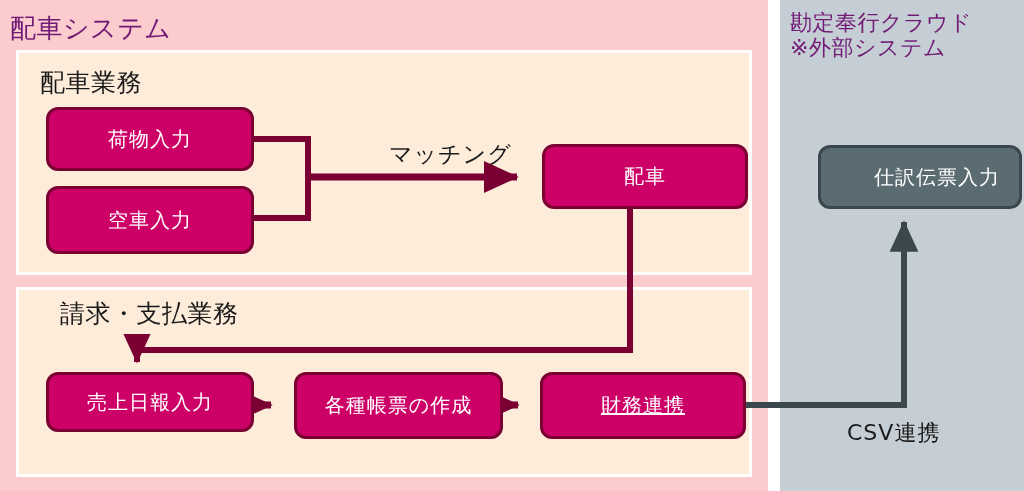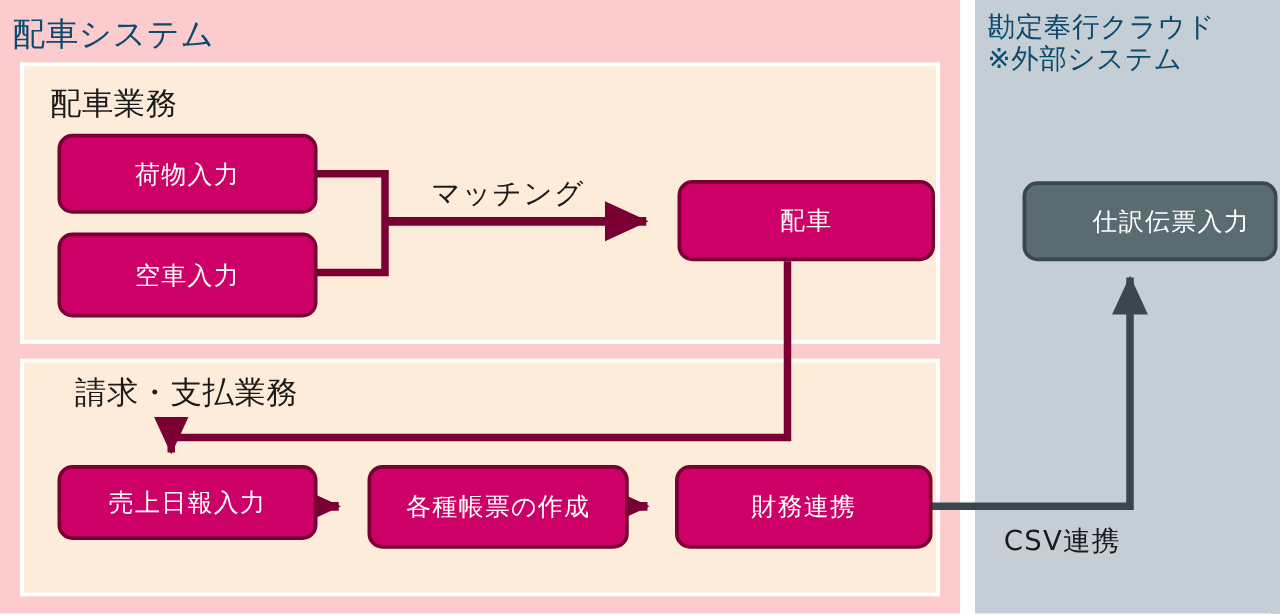--- a/index.html
+++ b/index.html
@@ -40,21 +40,21 @@
     width: 736px; height: 225px;
   }
   #subpanel-billing {
     left: 16px; top: 287px;
     width: 736px; height: 190px;
   }
 
   
   .panel-title {
     position: absolute;
-    color: #0c4a6e;
+    color: #701a75;
     font-size: 26px;
     line-height: 1.15;
     white-space: pre;
     letter-spacing: 0.5px;
   }
   #title-dispatch-system { left: 10px; top: 14px; }
   #title-external-system { left: 790px; top: 10px; font-size: 22px; }
   .subpanel-title {
     position: absolute;
     color: #1a1a1a;
@@ -87,38 +87,39 @@
   .node-gray {
     background: #5b6b72;
     border: 3px solid #3a474d;
   }
 
   #node-cargo-input   { left: 33px;  top: 107px; width: 208px; height: 64px; }
   #node-empty-input   { left: 33px;  top: 186px; width: 208px; height: 68px; }
   #node-dispatch      { left: 529px; top: 144px; width: 206px; height: 65px; }
   #node-sales-report  { left: 33px;  top: 372px; width: 208px; height: 60px; }
   #node-documents     { left: 281px; top: 372px; width: 209px; height: 67px; }
-  #node-finance-link  { left: 527px; top: 372px; width: 206px; height: 67px; }
+  #node-finance-link  { left: 527px; top: 372px; width: 206px; height: 67px; text-decoration: underline; }
   #node-journal-entry { left: 805px; top: 145px; width: 204px; height: 64px; padding-left: 34px; }
 
   
   #connectors {
     position: absolute;
     left: 0; top: 0;
     width: 1024px; height: 491px;
     pointer-events: none;
   }
 
   
   .edge-label {
     position: absolute;
     color: #1a1a1a;
     font-size: 23px;
     letter-spacing: 1px;
     white-space: nowrap;
+    margin-left: 44px;
   }
   #label-matching { left: 345px; top: 139px; }
   #label-csv      { left: 803px; top: 418px; font-size: 22px; }
 </style>
 </head>
 <body>
 
 <div id="stage">
 
   <div class="panel-pink"></div>

